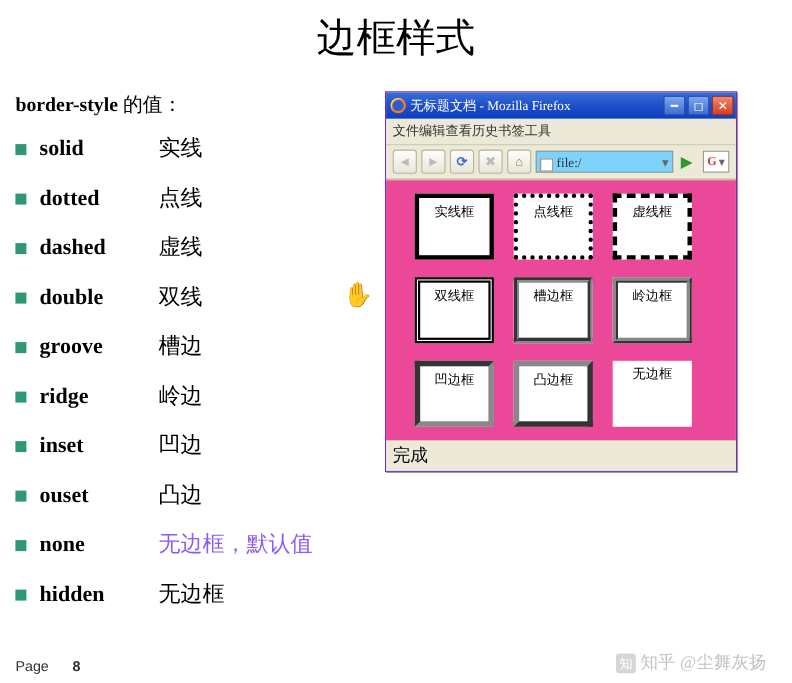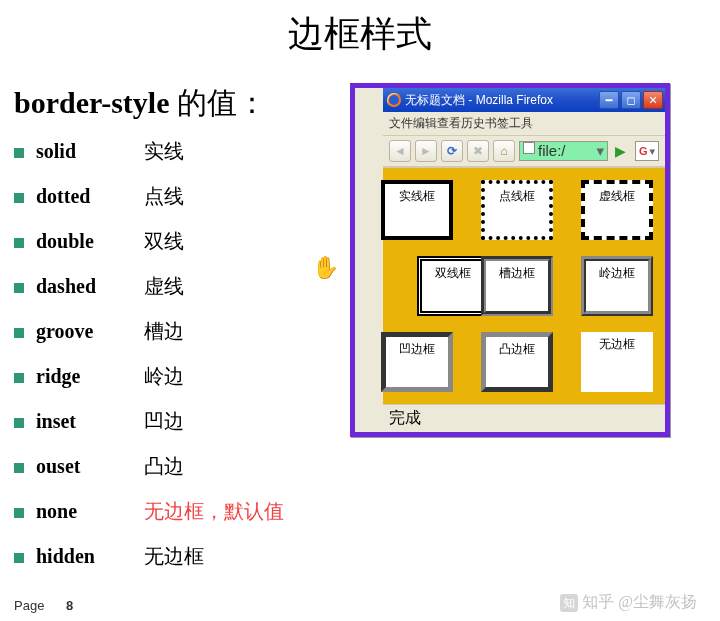--- a/index.html
+++ b/index.html
@@ -16,21 +16,21 @@
     text-align: center;
     font-size: 36px;
     font-weight: normal;
     margin: 10px 0 24px 0;
     font-family: "SimSun","Songti SC",serif;
   }
   .columns { display: flex; }
   .left-col { width: 350px; padding-left: 14px; }
   .heading {
     font-family: "Times New Roman", serif;
-    font-size: 30px;
+    font-size: 18px;
     font-weight: bold;
     margin-bottom: 14px;
   }
   .heading .suffix { font-weight: normal; font-family:"SimSun",serif; }
   .list { }
   .item {
     display: flex;
     align-items: baseline;
     margin-bottom: 18px;
     font-size: 20px;
@@ -41,32 +41,31 @@
     margin-right: 12px;
     margin-top: 6px;
     flex-shrink: 0;
   }
   .value-name {
     font-family: Liberation Serif, serif;
     font-weight: bold;
     width: 108px;
   }
   .value-desc { font-family: Liberation Sans, sans-serif; }
-  .desc-red { color: #ef4444; }
+  .desc-red { color: #8b5cf6; }
   .right-col { width: 340px; }
 
   
   .fx-window {
     width: 320px;
     background: #ece9d8;
-    border: 5px solid #6d28d9;
+    border: 1px solid #6d28d9;
     box-shadow: 1px 1px 0 #999;
-    font-family: Liberation Sans, sans-serif;
+    font-family: Liberation Serif, serif;
     font-size: 12px;
-    padding-left: 28px;
   }
   .fx-titlebar {
     background: linear-gradient(to bottom,#3a6fd8 0%,#1f4ec9 50%,#0b3fc0 100%);
     color: #fff;
     height: 24px;
     display: flex;
     align-items: center;
     padding: 0 2px 0 4px;
   }
   .fx-titlebar .fx-icon {
@@ -99,44 +98,44 @@
   .tb-btn {
     width:22px; height:22px; border:1px solid #b8b4a0; border-radius:3px;
     background:linear-gradient(to bottom,#fdfdfb,#e9e6d7);
     display:flex; align-items:center; justify-content:center;
     font-size:12px; color:#6e9f3a;
   }
   .tb-btn.disabled { color:#bbb; }
   .tb-reload { color:#3a6fd0; font-weight:bold; }
   .tb-home { color:#9a8245; }
   .addr {
-    flex:1; display:flex; align-items:flex-start;
-    border:1px solid #9b9886; background:#86efac; height:20px;
-    padding:0 3px; font-size:15px; color:#333;
+    flex:1; display:flex; align-items:flex-end;
+    border:1px solid #9b9886; background:#7dd3fc; height:20px;
+    padding:0 3px; font-size:12px; color:#333;
   }
   .addr .doc-icon { width:12px; height:12px; background:#fff; border:1px solid #888; margin-right:3px; }
   .go-btn { width:16px; height:16px; margin-left:3px; color:#2f9b2f; font-size:14px; }
   .g-select { display:flex; align-items:center; border:1px solid #9b9886; background:#fff; height:20px; padding:0 3px; font-size:11px;}
   .g-select .g { color:#d33; font-weight:bold; margin-right:2px;}
   .fx-content {
-    background:#eab308; padding:12px 8px;
+    background:#ec4899; padding:12px 8px;
     border-top:1px solid #cfcab3;
     display:grid; grid-template-columns: repeat(3, 86px);
-    gap: 16px 14px; justify-content:center;
+    gap: 16px 4px; justify-content:center;
   }
   .demo-box {
     width:72px; height:60px;
     display:flex; justify-content:center;
     font-size:12px; padding-top:4px;
     background:#fff;
   }
   .s-solid  { border:4px solid #000; }
   .s-dotted { border:4px dotted #000; }
   .s-dashed { border:4px dashed #000; }
-  .s-double { border:5px double #000;margin-left:36px; }
+  .s-double { border:5px double #000; }
   .s-groove { border:5px groove #888; }
   .s-ridge  { border:5px ridge  #888; }
   .s-inset  { border:5px inset  #888;text-align:right; }
   .s-outset { border:5px outset #888; }
   .s-none   { border:none; }
   .fx-status {
     background:#ece9d8; border-top:1px solid #cfcab3; padding:3px 6px; font-size:16px;
   }
   .cursor-hand {
     position:absolute; left:312px; top:255px; font-size:22px; color:#444;
@@ -172,27 +171,27 @@
           <div class="value-name">solid</div>
           <div class="value-desc">实线</div>
         </div>
         <div class="item">
           <div class="bullet"></div>
           <div class="value-name">dotted</div>
           <div class="value-desc">点线</div>
         </div>
         <div class="item">
           <div class="bullet"></div>
+          <div class="value-name">dashed</div>
+          <div class="value-desc">虚线</div>
+        </div>
+        <div class="item">
+          <div class="bullet"></div>
           <div class="value-name">double</div>
           <div class="value-desc">双线</div>
-        </div>
-        <div class="item">
-          <div class="bullet"></div>
-          <div class="value-name">dashed</div>
-          <div class="value-desc">虚线</div>
         </div>
         <div class="item">
           <div class="bullet"></div>
           <div class="value-name">groove</div>
           <div class="value-desc">槽边</div>
         </div>
         <div class="item">
           <div class="bullet"></div>
           <div class="value-name">ridge</div>
           <div class="value-desc">岭边</div>

